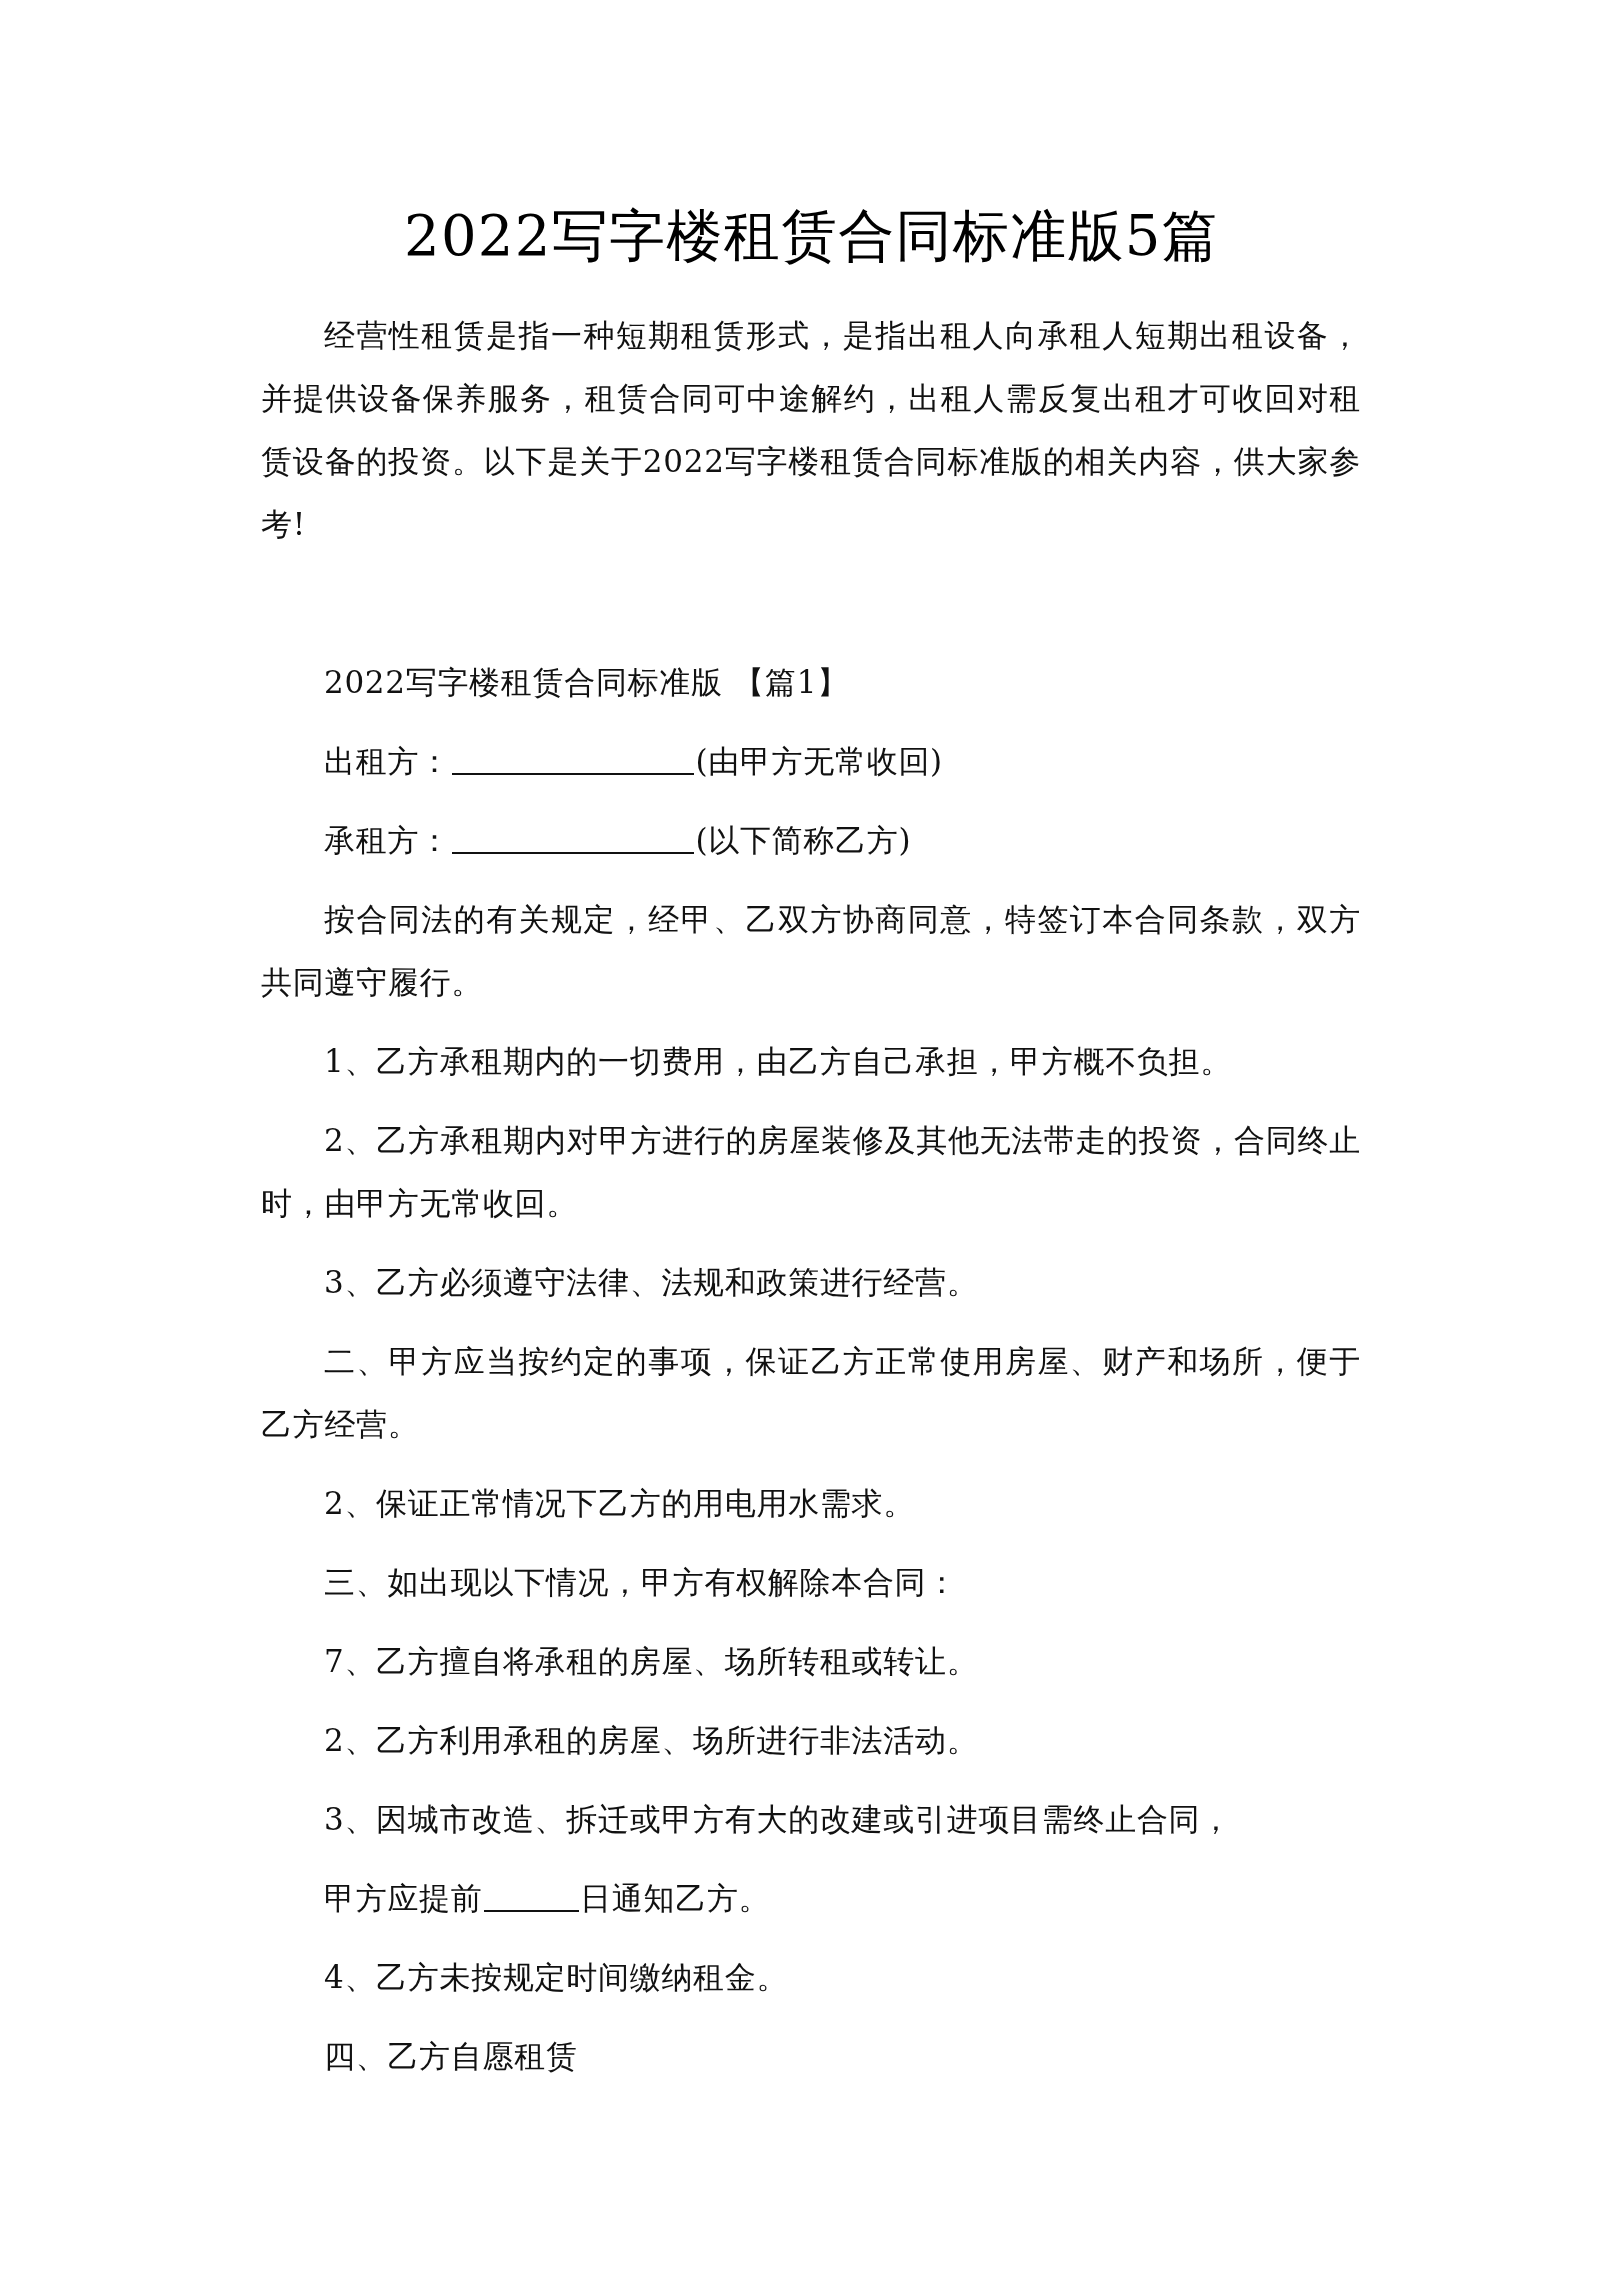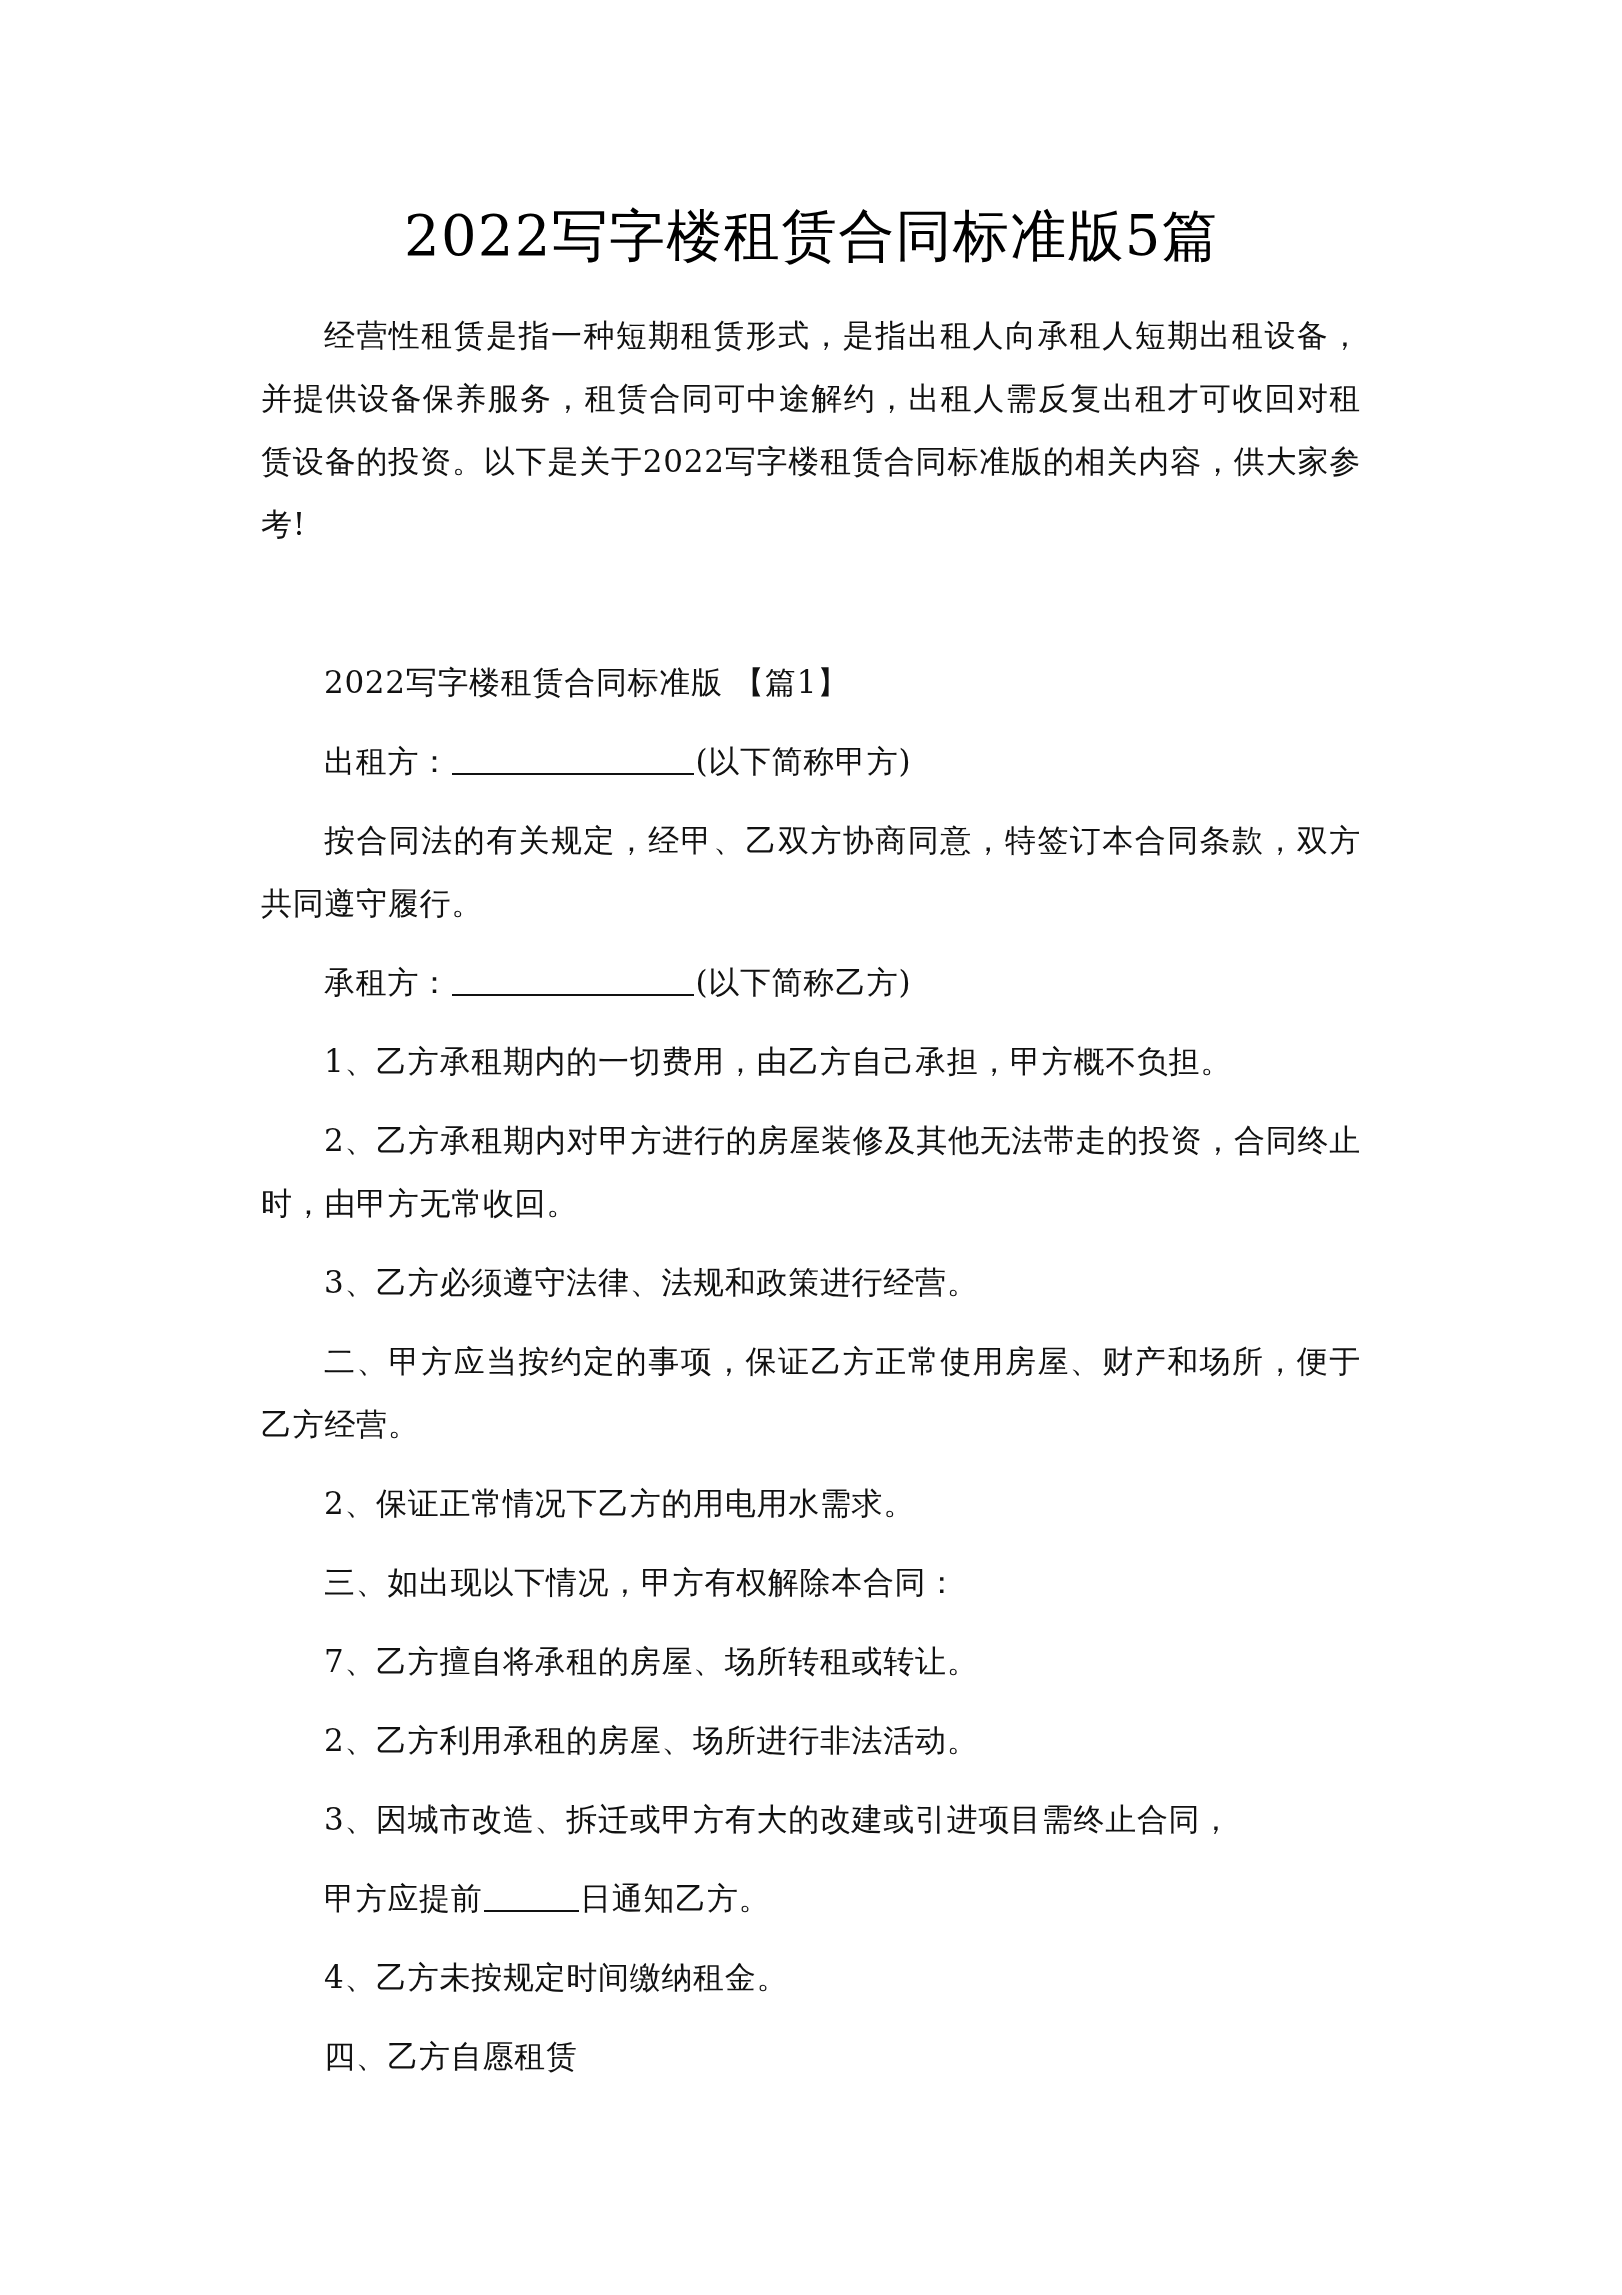--- a/index.html
+++ b/index.html
@@ -34,28 +34,28 @@
   <div class="title">2022写字楼租赁合同标准版5篇</div>
 
   <div class="body">
     <p class="p">经营性租赁是指一种短期租赁形式，是指出租人向承租人短期出租设备，并提供设备保养服务，租赁合同可中途解约，出租人需反复出租才可收回对租赁设备的投资。以下是关于2022写字楼租赁合同标准版的相关内容，供大家参考!</p>
 
     <div class="gap"></div>
 
     <p class="p">2022写字楼租赁合同标准版 【篇1】</p>
 
     <p class="p">
-      <span>出租方：</span><span class="blank long"></span><span>(以下简称甲方)</span>
+      <span>出租方：</span><span class="blank long"></span><span>(由甲方无常收回)</span>
     </p>
-
-    <p class="p">按合同法的有关规定，经甲、乙双方协商同意，特签订本合同条款，双方共同遵守履行。</p>
 
     <p class="p">
       <span>承租方：</span><span class="blank long"></span><span>(以下简称乙方)</span>
     </p>
+
+    <p class="p">按合同法的有关规定，经甲、乙双方协商同意，特签订本合同条款，双方共同遵守履行。</p>
 
     <p class="p">1、乙方承租期内的一切费用，由乙方自己承担，甲方概不负担。</p>
     <p class="p">2、乙方承租期内对甲方进行的房屋装修及其他无法带走的投资，合同终止时，由甲方无常收回。</p>
     <p class="p">3、乙方必须遵守法律、法规和政策进行经营。</p>
     <p class="p">二、甲方应当按约定的事项，保证乙方正常使用房屋、财产和场所，便于乙方经营。</p>
     <p class="p">2、保证正常情况下乙方的用电用水需求。</p>
     <p class="p">三、如出现以下情况，甲方有权解除本合同：</p>
     <p class="p">7、乙方擅自将承租的房屋、场所转租或转让。</p>
     <p class="p">2、乙方利用承租的房屋、场所进行非法活动。</p>
     <p class="p">3、因城市改造、拆迁或甲方有大的改建或引进项目需终止合同，</p>

